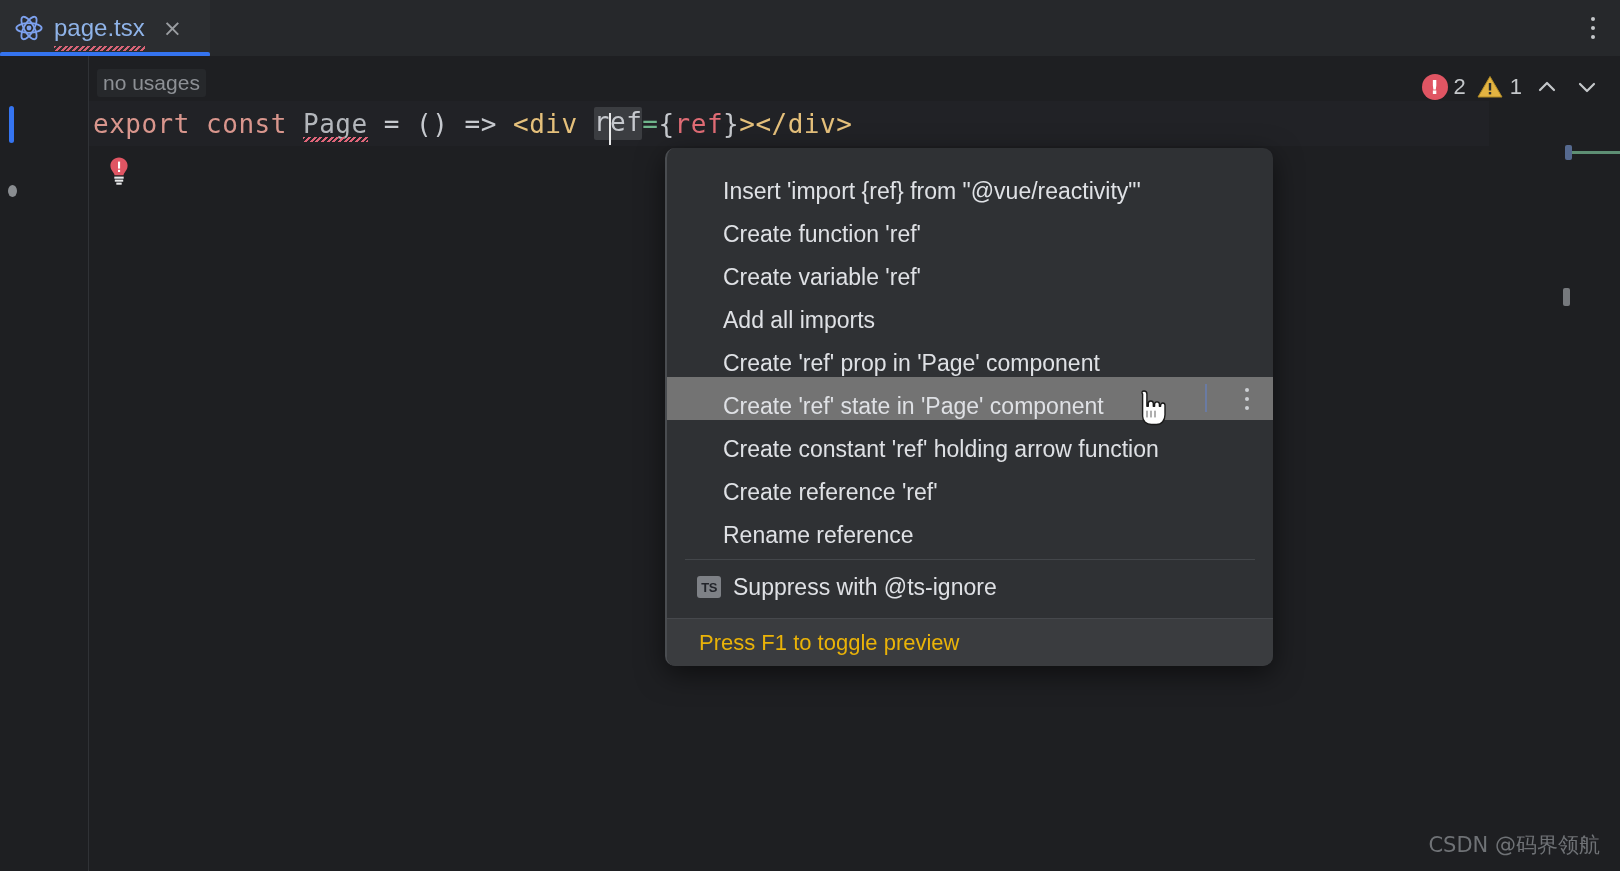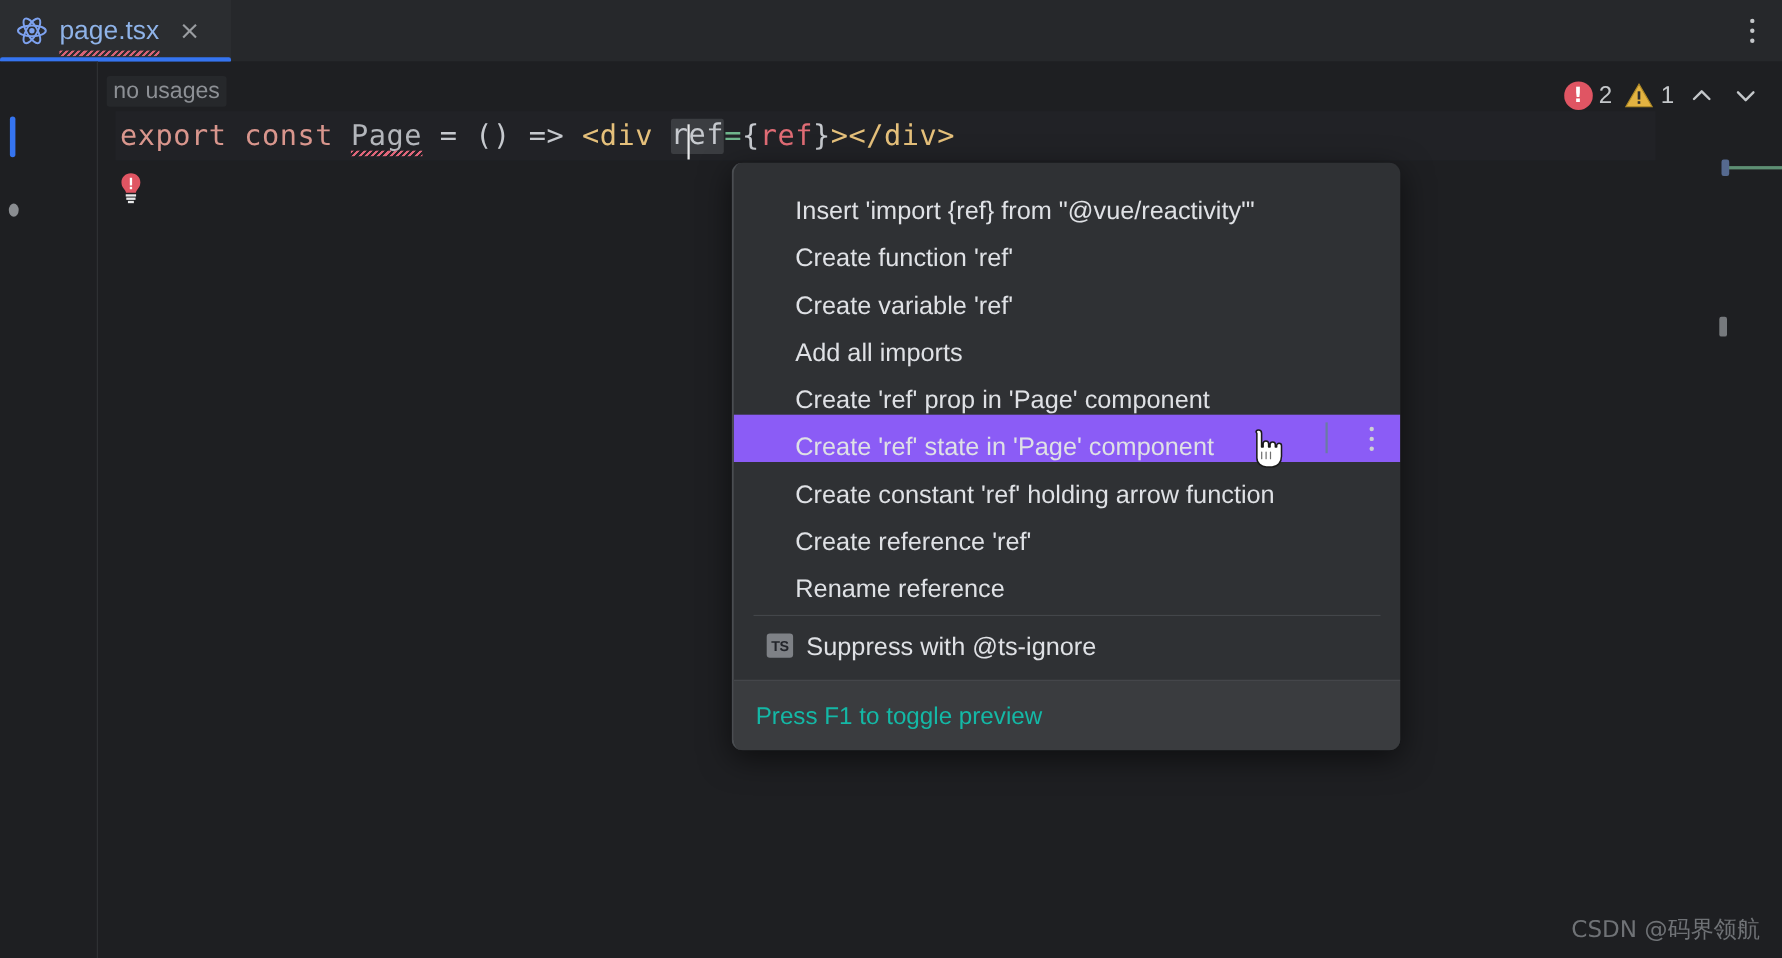--- a/index.html
+++ b/index.html
@@ -105,21 +105,21 @@
   .inlay-hint {
     font-size: 21px;
     color: #8d9095;
     background: #26282b;
     padding: 2px 6px;
     border-radius: 3px;
     font-family: "Liberation Sans", sans-serif;
   }
 
   .codeline {
-    position: absolute; left: 105px; top: 45px;
+    position: absolute; left: 89px; top: 45px;
     width: 1400px; height: 45px;
     display: flex; align-items: center;
     padding-left: 4px;
     background: #212226;
     font-family: "DejaVu Sans Mono", monospace;
     font-size: 26px;
     white-space: pre;
     letter-spacing: .5px;
   }
   .tok-kw   { color: #d9968d; }
@@ -200,21 +200,21 @@
     height: 43px;
     display: flex; align-items: flex-end;
     padding: 0 20px 0 56px;
     font-size: 23px;
     color: #dfe1e5;
     cursor: default;
     position: relative;
     white-space: nowrap;
   }
   .menu-item.selected {
-    background: #8b5cf6;
+    background: #737373;
   }
   .menu-item .row-sep {
     position: absolute; right: 66px; top: 7px;
     width: 2px; height: 28px; background: #6a7ba3;
   }
   .menu-item .row-kebab {
     position: absolute; right: 24px; top: 50%;
     transform: translateY(-50%);
     display: flex; flex-direction: column; gap: 5px;
     align-items: center;
@@ -242,27 +242,27 @@
     color: #22242a;
     font-size: 13px; font-weight: bold;
     display: flex; align-items: center; justify-content: center;
     border-radius: 3px;
     margin-right: 12px;
     font-family: "Liberation Sans", sans-serif;
     letter-spacing: -.5px;
   }
   .popup-footer {
     margin-top: 8px;
-    height: 64px;
+    height: 48px;
     background: #3a3c3f;
     border-top: 1px solid #46484c;
     display: flex; align-items: center;
-    padding-left: 20px;
+    padding-left: 32px;
     font-size: 22px;
-    color: #14b8a6;
+    color: #eab308;
   }
 
   
   .mouse-cursor {
     position: absolute;
     left: 1134px; top: 389px;
     width: 34px; height: 40px;
     pointer-events: none;
   }
 

